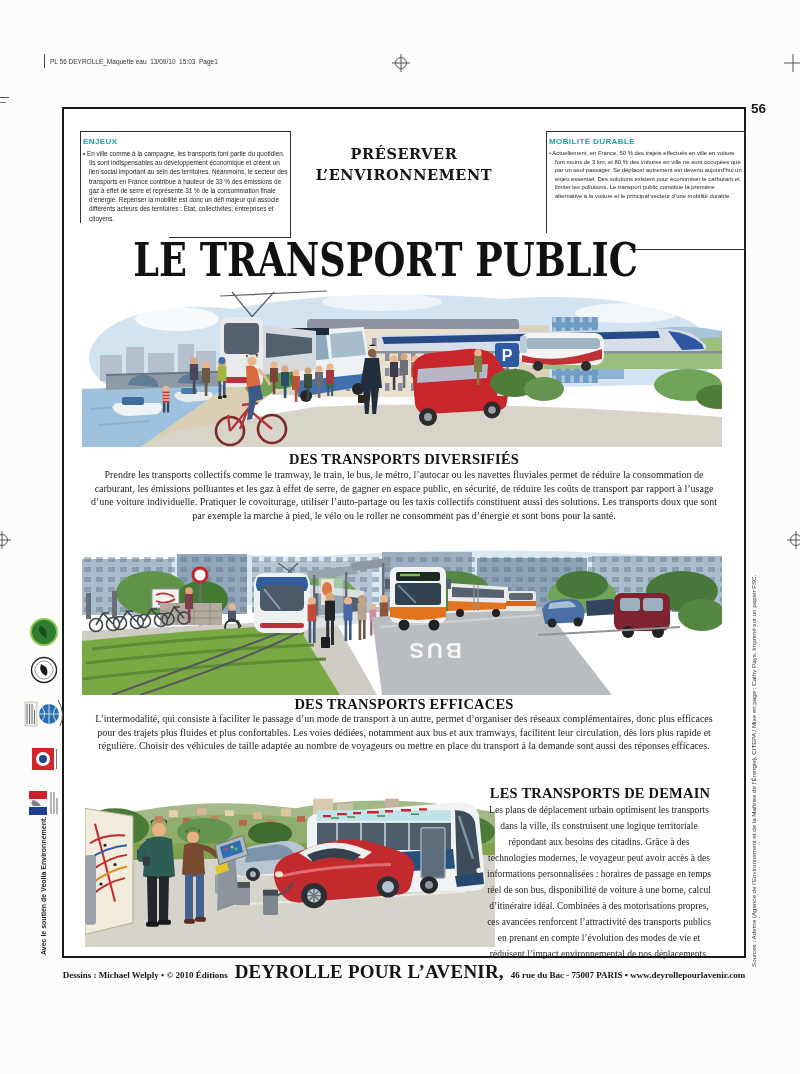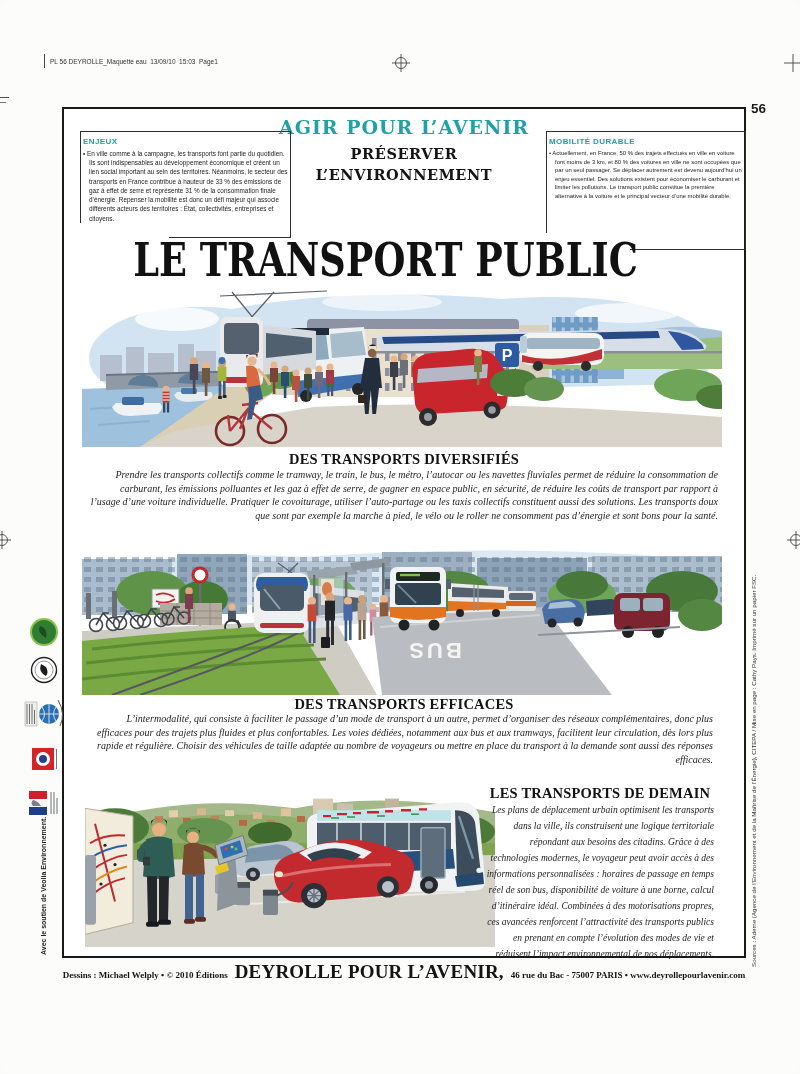--- a/index.html
+++ b/index.html
@@ -38,21 +38,21 @@
   .box-mobilite p{font-size:5.9px;line-height:1.46;}
 
   
   .main-title{position:absolute;left:62px;top:232px;width:540px;text-align:center;}
   .main-title span{display:inline-block;font-family:"DejaVu Serif",serif;font-weight:bold;font-size:47px;
     letter-spacing:0px;transform:scaleX(.78);transform-origin:center;color:#111;white-space:nowrap;}
 
   
   .sec-title{position:absolute;left:62px;width:684px;text-align:center;
     font-family:"Liberation Serif",serif;font-weight:bold;font-size:14.5px;letter-spacing:.2px;color:#131313;}
-  .sec-body{position:absolute;text-align:right;font-family:"Liberation Serif",serif;color:#1d1d1d;font-style:italic;}
+  .sec-body{position:absolute;text-align:center;font-family:"Liberation Serif",serif;color:#1d1d1d;}
   .body-1{left:90px;top:468px;width:628px;font-size:10px;line-height:13.6px;}
   .body-2{left:95px;top:712px;width:618px;font-size:10px;line-height:13.6px;}
   .t-demain{left:480px;width:240px;top:785px;text-align:center;}
   .body-3{left:484px;top:802px;width:230px;font-size:9.5px;line-height:16px;}
 
   .illus{position:absolute;}
   .illus svg{display:block;width:100%;height:100%;}
 
   
   .v-text{position:absolute;writing-mode:vertical-rl;transform:rotate(180deg);white-space:nowrap;color:#222;}
@@ -96,21 +96,20 @@
     <svg viewBox="0 0 18 18" width="18" height="18">
         <circle cx="9" cy="9" r="5.5" fill="none" stroke="#555" stroke-width="1"></circle>
         <path d="M9,0 V18 M0,9 H18" stroke="#555" stroke-width="1"></path>
       </svg>
   </div>
 
   <div class="page-number">56</div>
 
   <div class="frame"></div>
 
-  <div class="series-title">AGIR POUR L’AVENIR</div>
   <div class="theme">
     <div>PRÉSERVER</div>
     <div>L’ENVIRONNEMENT</div>
   </div>
 
   <div class="note-box box-enjeux">
     <span class="nb-left"></span>
     <h3>ENJEUX</h3>
     <p>• En ville comme à la campagne, les transports font partie du quotidien. Ils sont indispensables au développement économique et créent un lien social important au sein des territoires. Néanmoins, le secteur des transports en France contribue à hauteur de 33 % des émissions de gaz à effet de serre et représente 31 % de la consommation finale d’énergie. Repenser la mobilité est donc un défi majeur qui associe différents acteurs des territoires : État, collectivités, entreprises et citoyens.</p>
   </div>

